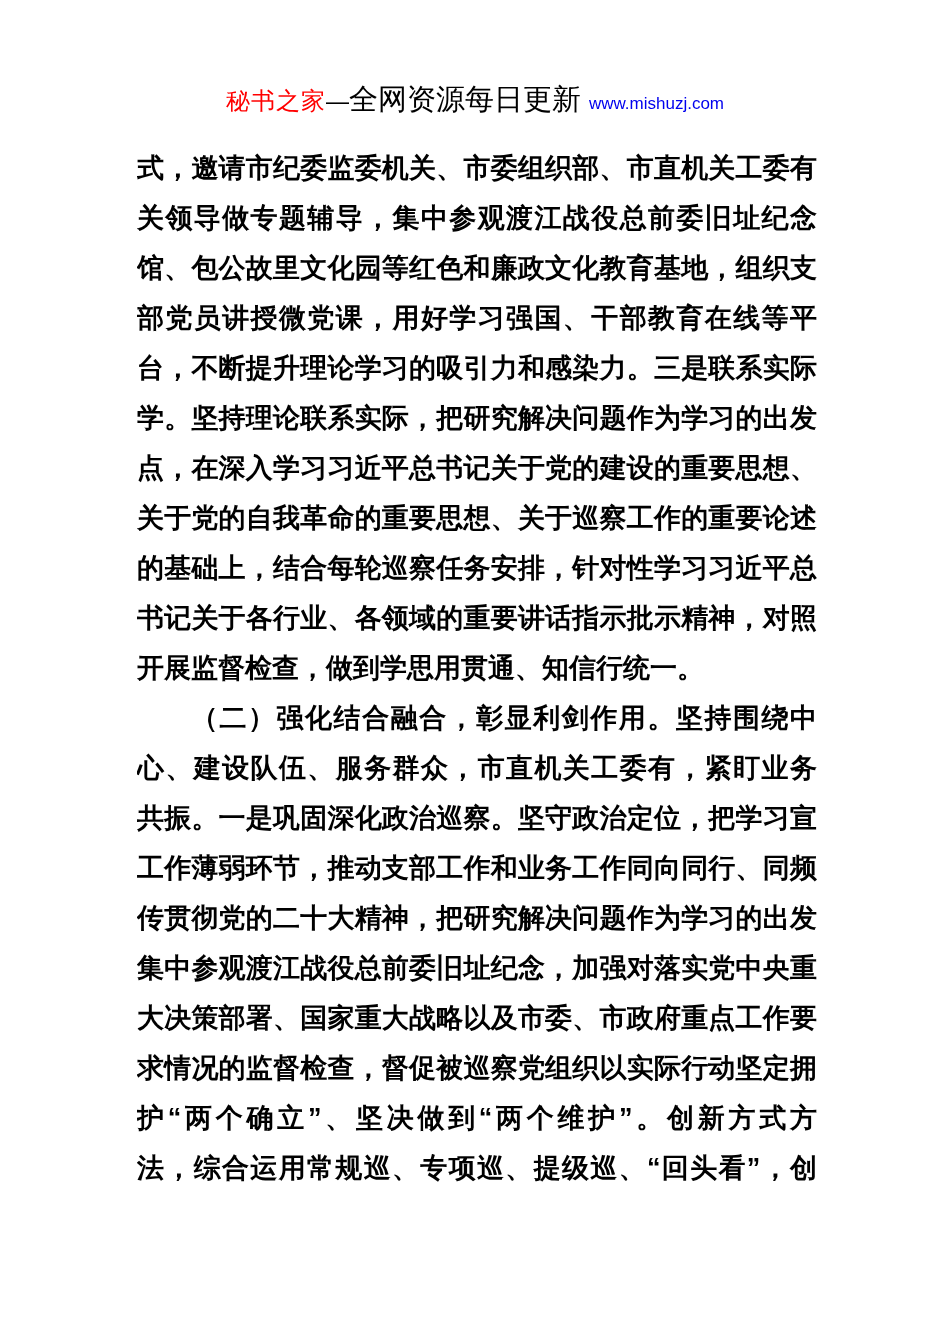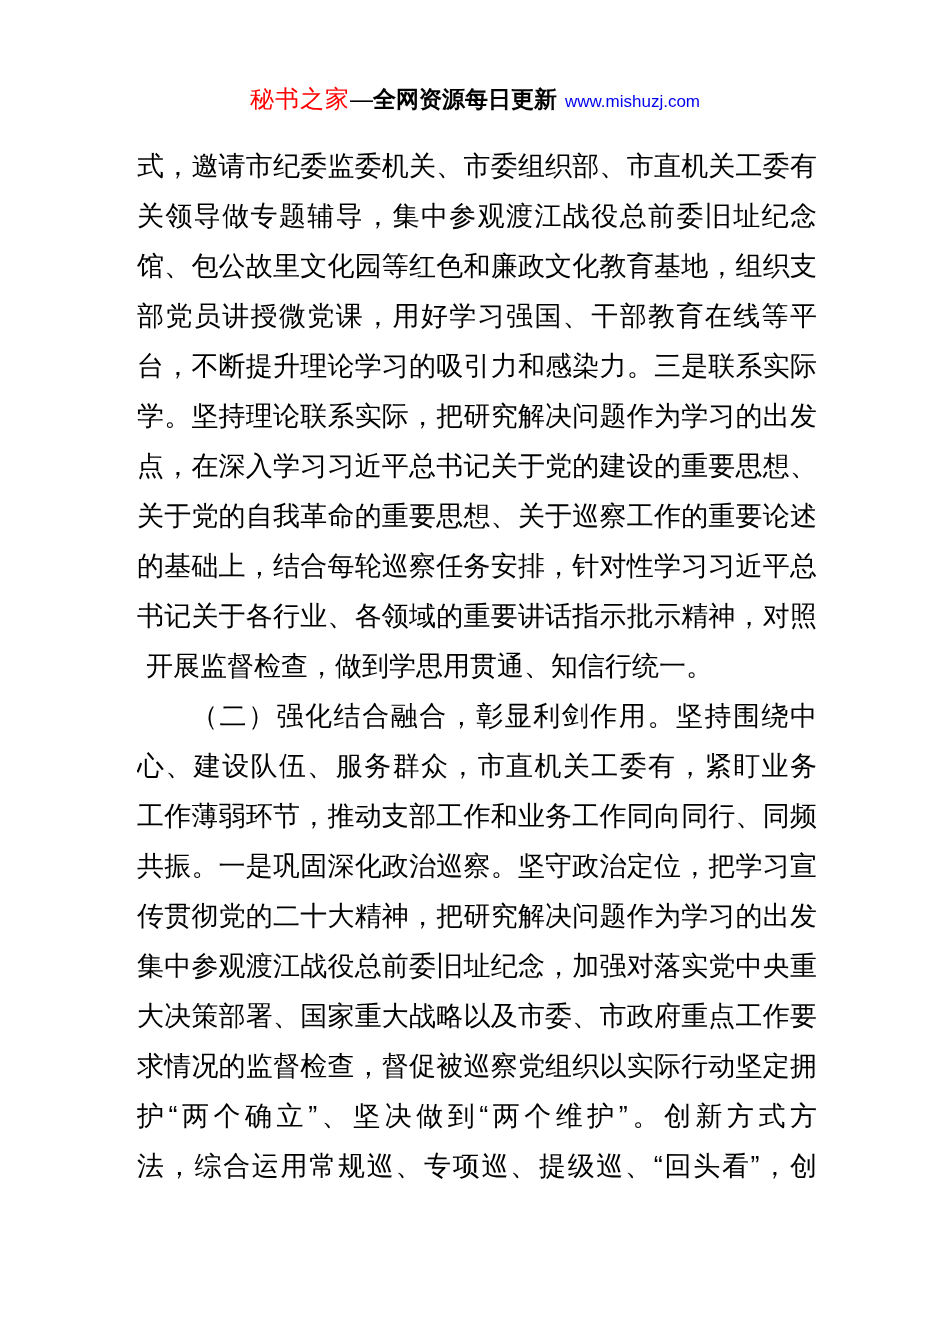--- a/index.html
+++ b/index.html
@@ -29,54 +29,53 @@
     font-weight: 400;
     letter-spacing: 1px;
   }
   .header-dash {
     color: #000000;
     font-size: 23px;
     font-weight: 400;
   }
   .header-tagline {
     color: #000000;
-    font-size: 23px;
-    font-weight: 700;
+    font-size: 29px;
+    font-weight: 400;
   }
   .site-url {
     color: #0000ee;
     font-size: 17px;
     font-weight: 400;
     text-decoration: none;
     margin-left: 8px;
   }
   .doc-body {
     margin: 22px 133px 0 137px;
     width: 680px;
     color: #000000;
     font-size: 27px;
-    font-weight: 400;
+    font-weight: 700;
   }
   .line {
     height: 50px;
     line-height: 50px;
     text-align: justify;
     text-align-last: justify;
     text-justify: inter-character;
     word-break: keep-all;
     white-space: nowrap;
     overflow: hidden;
   }
   .line.indent {
     padding-left: 54px;
   }
   .line.no-just {
     text-align: left;
     text-align-last: left;
-    margin-left: 9px;
   }
 </style>
 </head>
 <body>
 
 <div class="page">
   <div class="site-header">
     <span class="site-name">秘书之家</span><span class="header-dash">—</span><span class="header-tagline">全网资源每日更新</span><a class="site-url">www.mishuzj.com</a>
   </div>
   <div class="doc-body">
@@ -86,22 +85,22 @@
       <div class="line">部党员讲授微党课，用好学习强国、干部教育在线等平</div>
       <div class="line">台，不断提升理论学习的吸引力和感染力。三是联系实际</div>
       <div class="line">学。坚持理论联系实际，把研究解决问题作为学习的出发</div>
       <div class="line">点，在深入学习习近平总书记关于党的建设的重要思想、</div>
       <div class="line">关于党的自我革命的重要思想、关于巡察工作的重要论述</div>
       <div class="line">的基础上，结合每轮巡察任务安排，针对性学习习近平总</div>
       <div class="line">书记关于各行业、各领域的重要讲话指示批示精神，对照</div>
       <div class="line no-just">开展监督检查，做到学思用贯通、知信行统一。</div>
       <div class="line indent">（二）强化结合融合，彰显利剑作用。坚持围绕中</div>
       <div class="line">心、建设队伍、服务群众，市直机关工委有，紧盯业务</div>
+      <div class="line">共振。一是巩固深化政治巡察。坚守政治定位，把学习宣</div>
       <div class="line">工作薄弱环节，推动支部工作和业务工作同向同行、同频</div>
-      <div class="line">共振。一是巩固深化政治巡察。坚守政治定位，把学习宣</div>
       <div class="line">传贯彻党的二十大精神，把研究解决问题作为学习的出发</div>
       <div class="line">集中参观渡江战役总前委旧址纪念，加强对落实党中央重</div>
       <div class="line">大决策部署、国家重大战略以及市委、市政府重点工作要</div>
       <div class="line">求情况的监督检查，督促被巡察党组织以实际行动坚定拥</div>
       <div class="line">护“两个确立”、坚决做到“两个维护”。创新方式方</div>
       <div class="line">法，综合运用常规巡、专项巡、提级巡、“回头看”，创</div>
     </div>
 </div>
 
 </body></html>

